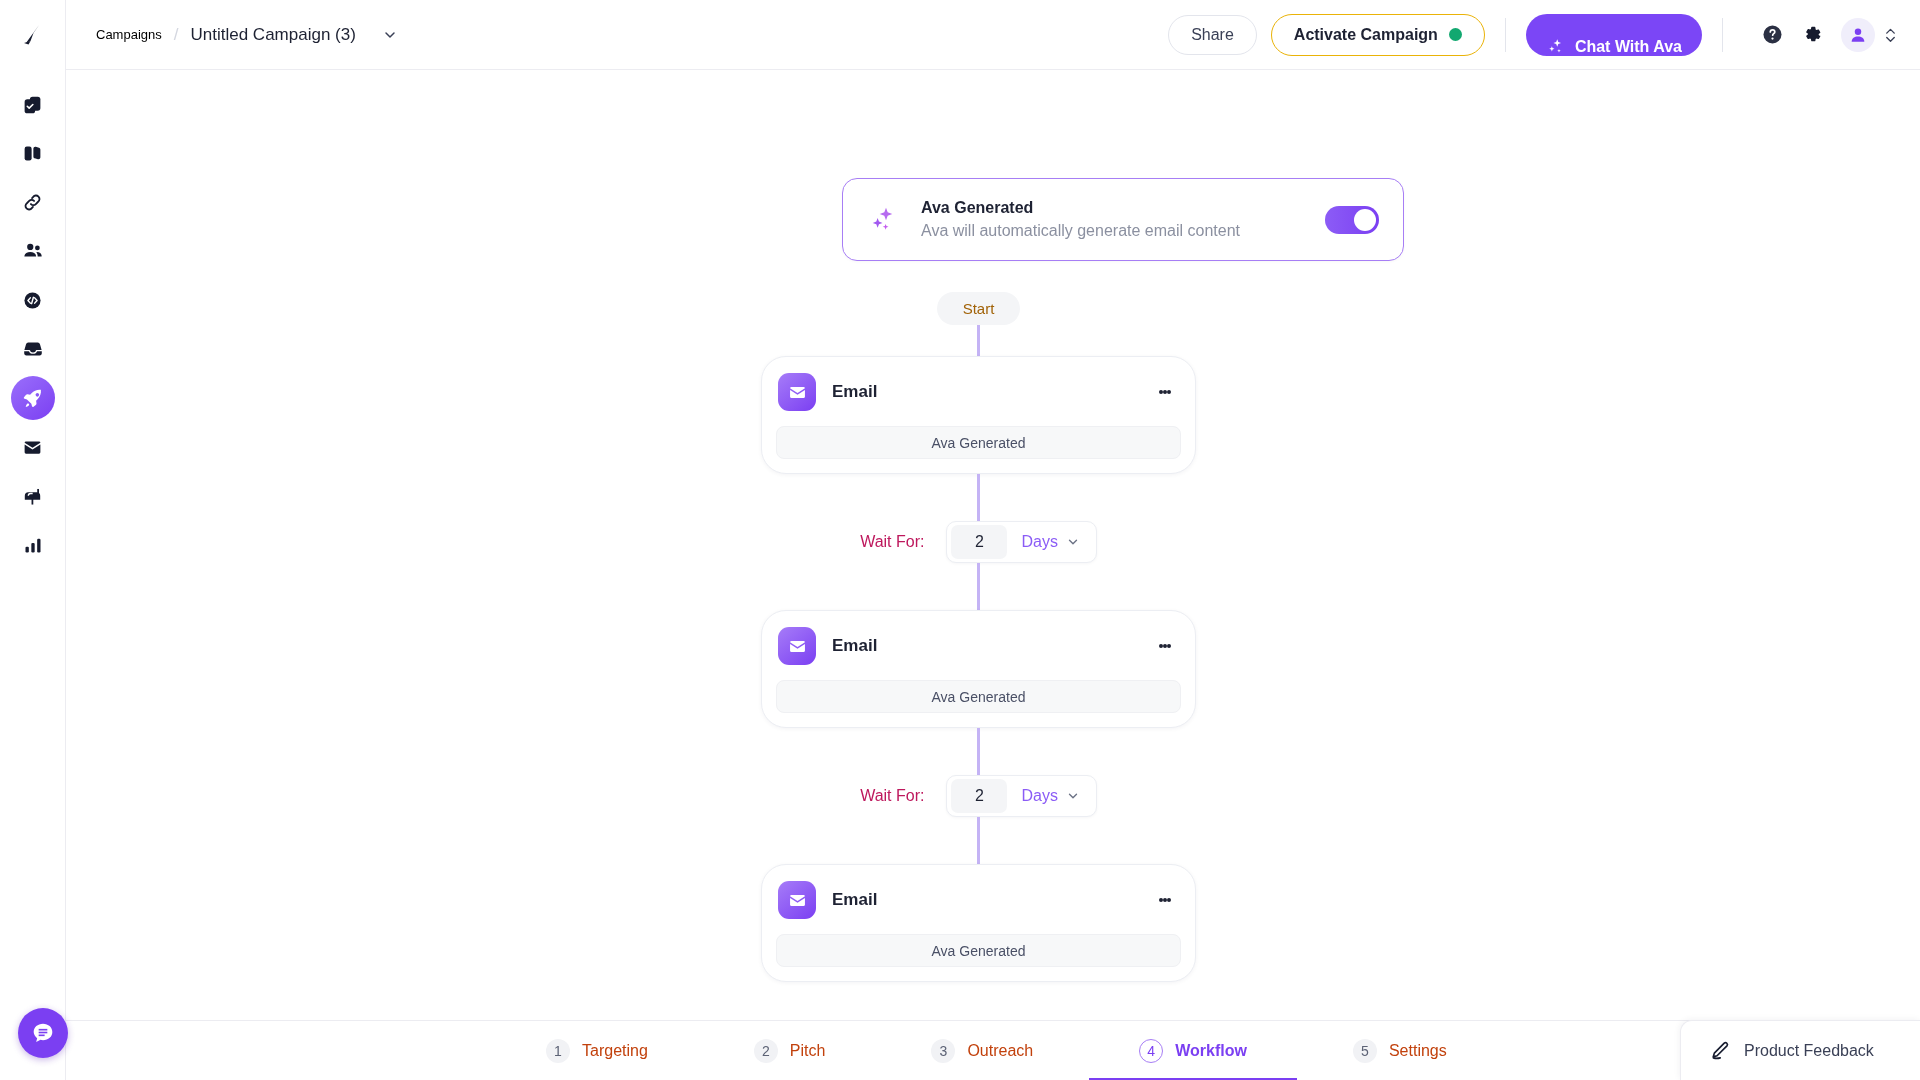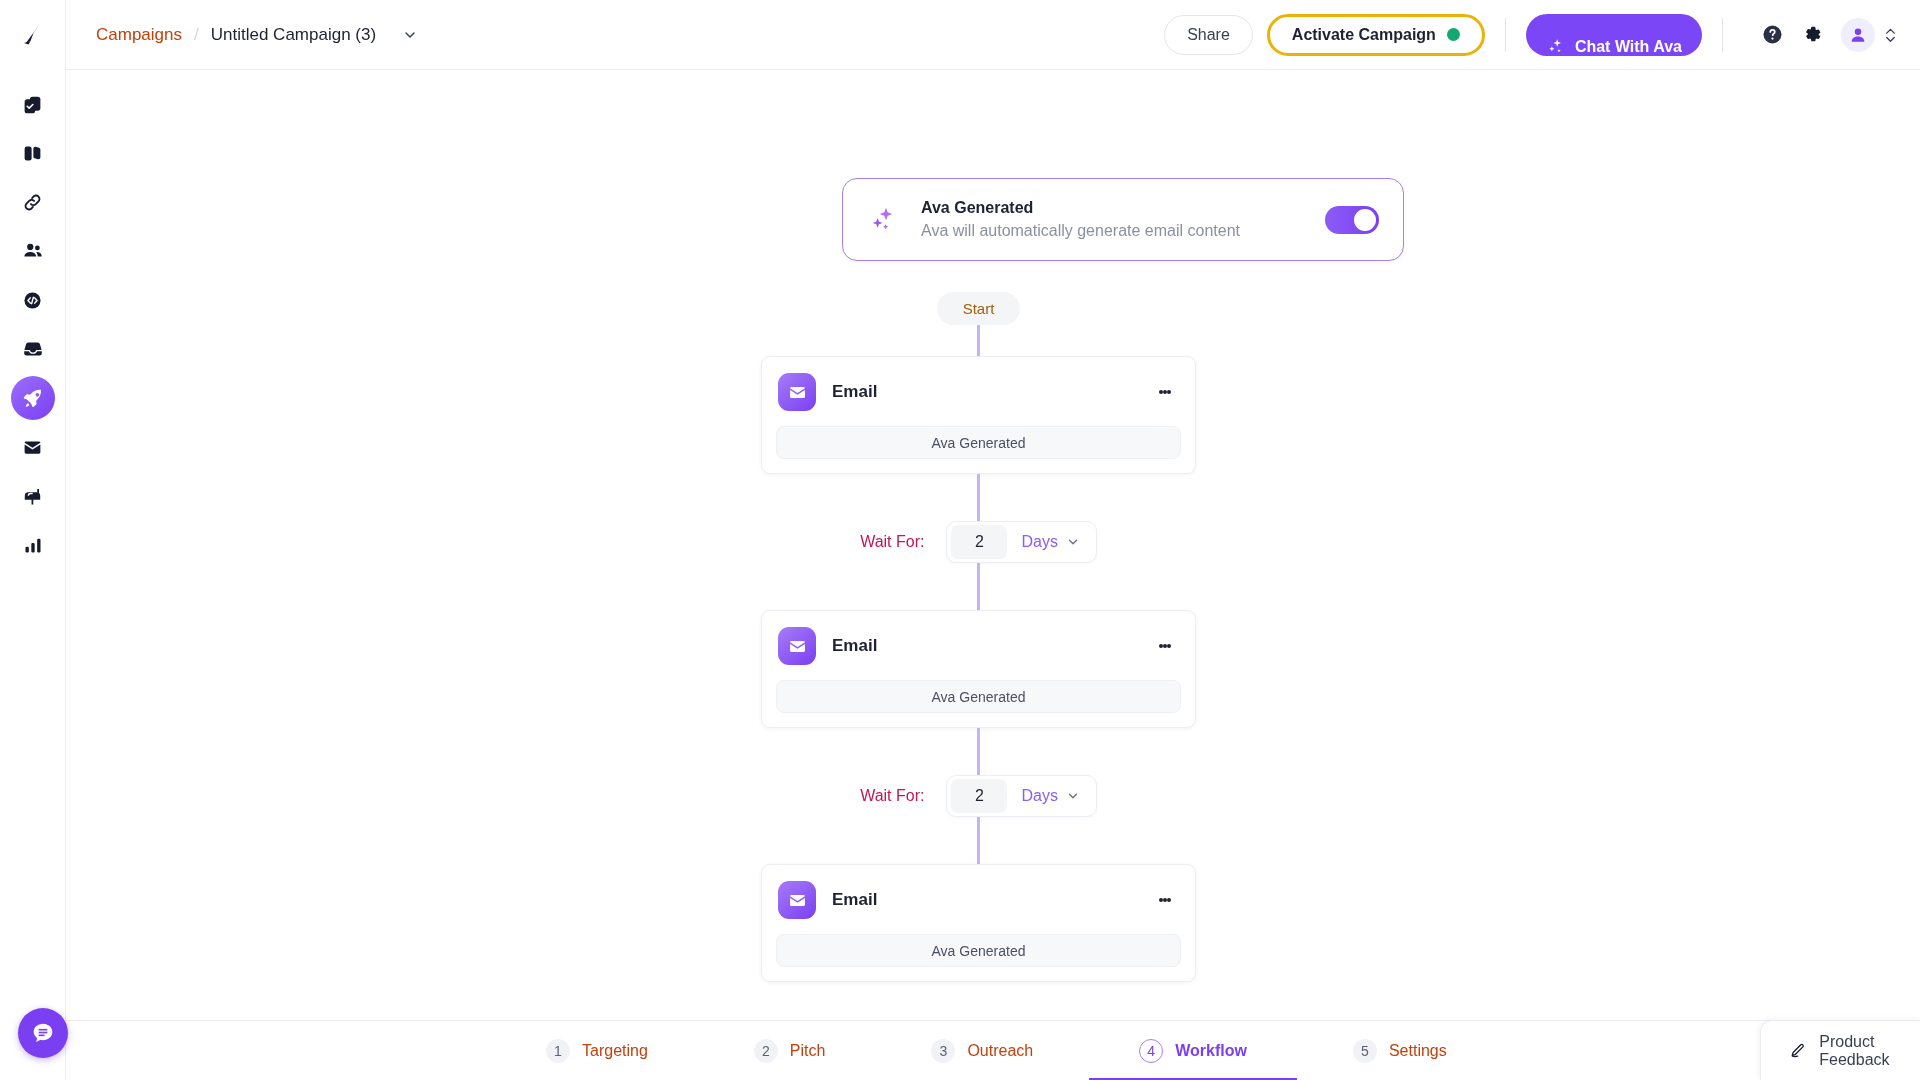--- a/index.html
+++ b/index.html
@@ -50,37 +50,37 @@
   
   .header {
     position: absolute; left: 66px; top: 0; right: 0; height: 70px;
     background: #ffffff;
     border-bottom: 1px solid #ececf1;
     display: flex; align-items: center;
     padding: 0 22px 0 30px;
     z-index: 25;
   }
   .crumb {
-    font-size: 17px; color: #c2410c; cursor: pointer; text-align: right;
+    font-size: 13px; color: #000000; cursor: pointer; text-align: right;
   }
   .crumb-sep { font-size: 17px; color: #d4d7e0; margin: 0 12px; }
   .crumb-current { font-size: 17px; color: #1e2233; cursor: pointer; }
   .crumb-caret { margin-left: 26px; cursor: pointer; display:flex; align-items:center; }
 
   .header-right { margin-left: auto; display: flex; align-items: center; }
   .btn-share {
     height: 40px; padding: 0 22px; border-radius: 20px;
     border: 1px solid #e3e5ec; background: #fff;
     font-size: 16px; color: #3a4056; cursor: pointer;
     display: flex; align-items: center;
     font-family: "Liberation Sans", sans-serif;
   }
   .btn-activate {
     height: 42px; padding: 0 22px; border-radius: 21px; margin-left: 14px;
-    border: 3px solid #eab308; background: #fff;
+    border: 1px solid #eab308; background: #fff;
     font-size: 16px; font-weight: bold; color: #1e2233; cursor: pointer;
     display: flex; align-items: center; gap: 11px;
     font-family: "Liberation Sans", sans-serif;
   }
   .dot-green { width: 13px; height: 13px; border-radius: 50%; background: #12a870; display:block; }
   .hdr-divider { width: 1px; height: 34px; background: #e3e5ec; margin: 0 20px; }
   .btn-ava {
     height: 42px; padding: 0 20px; border-radius: 21px;
     background: #7b46f6; border: none;
     font-size: 16px; font-weight: bold; color: #fff; cursor: pointer;
@@ -135,21 +135,21 @@
   .node-start {
     background: #f4f5f7; border-radius: 18px;
     padding: 8px 26px; font-size: 15px; color: #a16207;
   }
   .conn { width: 3px; background: #c4b3f5; }
   .conn-30 { height: 31px; }
   .conn-45 { height: 47px; }
 
   .card {
     width: 435px; background: #fff;
-    border: 1px solid #eceef3; border-radius: 9px;
+    border: 1px solid #eceef3; border-radius: 25px;
     box-shadow: 0 1px 4px rgba(25,25,60,.05);
     padding: 16px 14px 14px 14px;
   }
   .card-head { display: flex; align-items: center; padding: 0 4px 0 2px; }
   .ic-email {
     width: 38px; height: 38px; border-radius: 11px;
     background: linear-gradient(140deg,#a67cf8 0%,#7b3ff2 100%);
     display: flex; align-items: center; justify-content: center; flex: none;
   }
   .card-title { font-size: 17px; font-weight: bold; margin-left: 16px; color: #1e2233; }
@@ -201,21 +201,21 @@
   .step .lbl { font-size: 16px; color: #c2410c; }
   .step.active .num { background: #fff; border: 1px solid #a77ef5; color: #7b3ff2; }
   .step.active .lbl { color: #7b3ff2; font-weight: bold; }
   .step.active::after {
     content: ""; position: absolute; left: -40px; right: -40px; bottom: 0;
     height: 3px; background: #7b3ff2;
   }
 
   .feedback {
     position: absolute; right: 0; bottom: 0;
-    width: 160px; height: 60px;
+    width: 240px; height: 60px;
     background: #fff; border-top-left-radius: 12px;
     border-left: 1px solid #ececf1; border-top: 1px solid #ececf1;
     display: flex; align-items: center; gap: 14px;
     padding-left: 28px; cursor: pointer; z-index: 45;
     box-shadow: -1px -1px 6px rgba(25,25,60,.05);
   }
   .feedback span { font-size: 16px; color: #3a4056; }
 </style>
 </head>
 <body>

